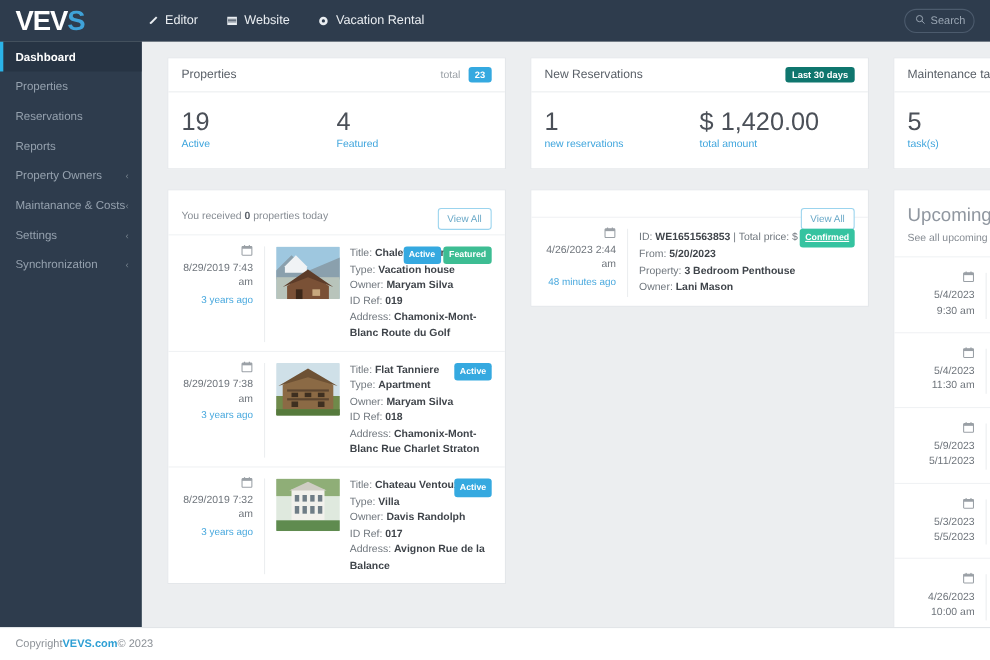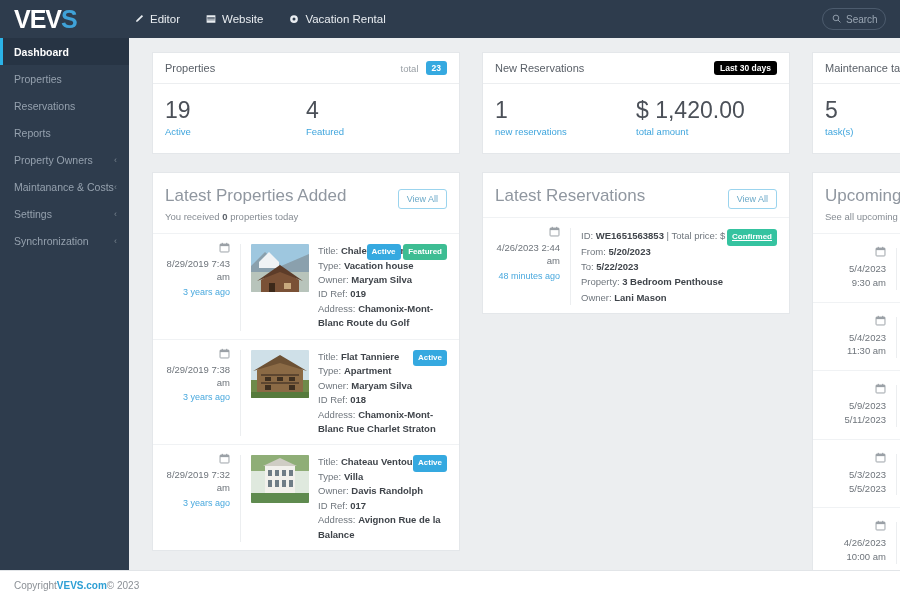--- a/index.html
+++ b/index.html
@@ -82,21 +82,21 @@
     font-size: 11px; color: #5a6068;
   }
   .badge-total {
     margin-left: auto; display: flex; align-items: center; gap: 7px;
     font-size: 9.5px; color: #9aa0a6;
   }
   .pill {
     background: #35a9e0; color: #fff; border-radius: 3px;
     padding: 2px 6px; font-size: 8.5px; font-weight: bold;
   }
-  .pill.dark { background: #000000; }
+  .pill.dark { background: #0f766e; }
   .card-body { display: flex; padding: 14px 12px 16px 12px; }
   .stat { width: 50%; }
   .stat .num { font-size: 23px; color: #4b5058; line-height: 1.05; font-weight: normal; }
   .stat .lbl { font-size: 9.5px; color: #3fa5dd; margin-top: 4px; }
 
   
   .panel { margin-top: 18px; background: #ffffff; border: 1px solid #e4e7ea; }
   .panel-head { padding: 13px 12px 11px 12px; position: relative; }
   .panel-title { font-size: 17px; color: #9097a0; font-weight: normal; }
   .panel-sub { font-size: 9.5px; color: #868c93; margin-top: 5px; }
@@ -242,21 +242,20 @@
           </div>
           <div class="stat">
             <div class="num">4</div>
             <div class="lbl">Featured</div>
           </div>
         </div>
       </div>
 
       <div class="panel">
         <div class="panel-head">
-          <div class="panel-title">Latest Properties Added</div>
           <div class="panel-sub">
             <span>You received </span><b>0</b><span> properties today</span>
           </div>
           <div class="viewall">View All</div>
         </div>
 
         <div class="row">
           <div class="row-date">
             <span class="cal-icon">
               <svg width="11" height="11" viewBox="0 0 16 16">
@@ -394,21 +393,20 @@
           </div>
           <div class="stat">
             <div class="num">$ 1,420.00</div>
             <div class="lbl">total amount</div>
           </div>
         </div>
       </div>
 
       <div class="panel">
         <div class="panel-head">
-          <div class="panel-title">Latest Reservations</div>
           <div class="viewall">View All</div>
         </div>
 
         <div class="row">
           <div class="row-date">
             <span class="cal-icon">
               <svg width="11" height="11" viewBox="0 0 16 16">
                   <rect x="1.5" y="3" width="13" height="11.5" rx="1" fill="none" stroke="#9aa0a6" stroke-width="1.4"></rect>
                   <rect x="1.5" y="3" width="13" height="3" fill="#9aa0a6"></rect>
                   <rect x="4" y="1.2" width="1.6" height="3" fill="#9aa0a6"></rect>
@@ -420,21 +418,20 @@
           </div>
           <div class="res-info">
             <div>
               <span>ID:</span>
               <b>WE1651563853</b>
               <span>|</span>
               <span>Total price:</span>
               <span>$ 1,420.00</span>
             </div>
             <div><span>From:</span> <b>5/20/2023</b></div>
-            <div><span>To:</span> <b>5/22/2023</b></div>
             <div><span>Property:</span> <b>3 Bedroom Penthouse</b></div>
             <div><span>Owner:</span> <b>Lani Mason</b></div>
             <div class="tags">
               <div class="tag confirmed">Confirmed</div>
             </div>
           </div>
         </div>
       </div>
     </div>
 

